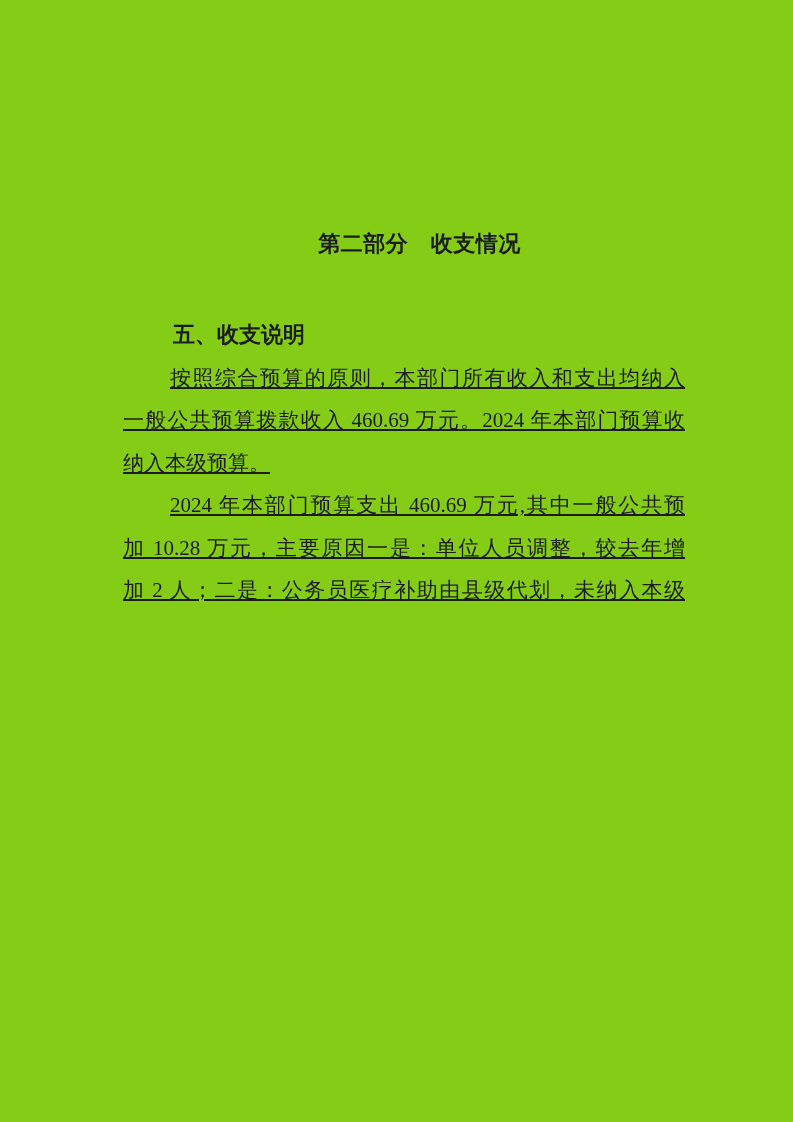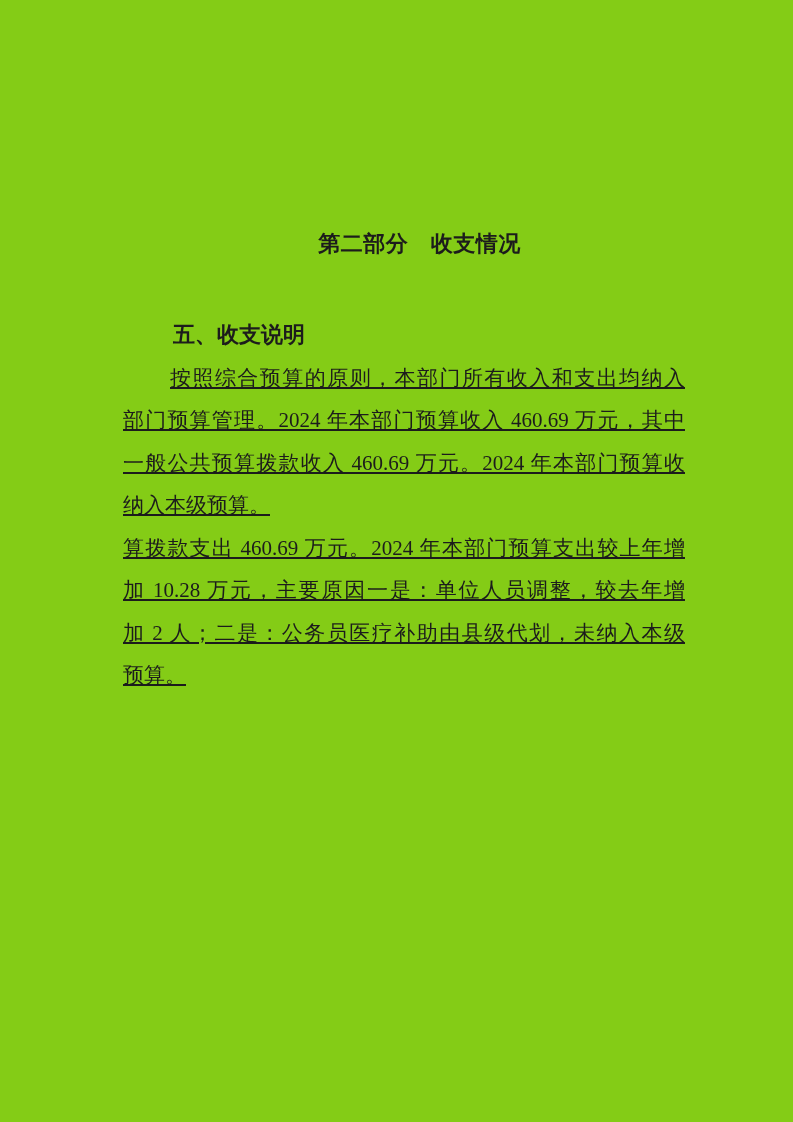--- a/index.html
+++ b/index.html
@@ -80,27 +80,25 @@
   <div class="doc-title">第二部分　收支情况</div>
 
   <div class="content">
 
     <div class="heading">五、收支说明</div>
 
 
     <div id="paragraphs">
         <div class="paragraph">
           <div class="line first">按照综合预算的原则，本部门所有收入和支出均纳入</div>
-          <div class="line">部门预算管理。2024 年本部门预算收入 460.69 万元，其中</div>
           <div class="line">一般公共预算拨款收入 460.69 万元。2024 年本部门预算收</div>
           <div class="line last">纳入本级预算。</div>
         </div>
         <div class="paragraph">
-          <div class="line">算拨款支出 460.69 万元。2024 年本部门预算支出较上年增</div>
+          <div class="line first">2024 年本部门预算支出 460.69 万元,其中一般公共预</div>
           <div class="line">加 10.28 万元，主要原因一是：单位人员调整，较去年增</div>
           <div class="line">加 2 人；二是：公务员医疗补助由县级代划，未纳入本级</div>
-          <div class="line last">预算。</div>
         </div>
       </div>
 
   </div>
 
 </div>
 
 </body></html>

